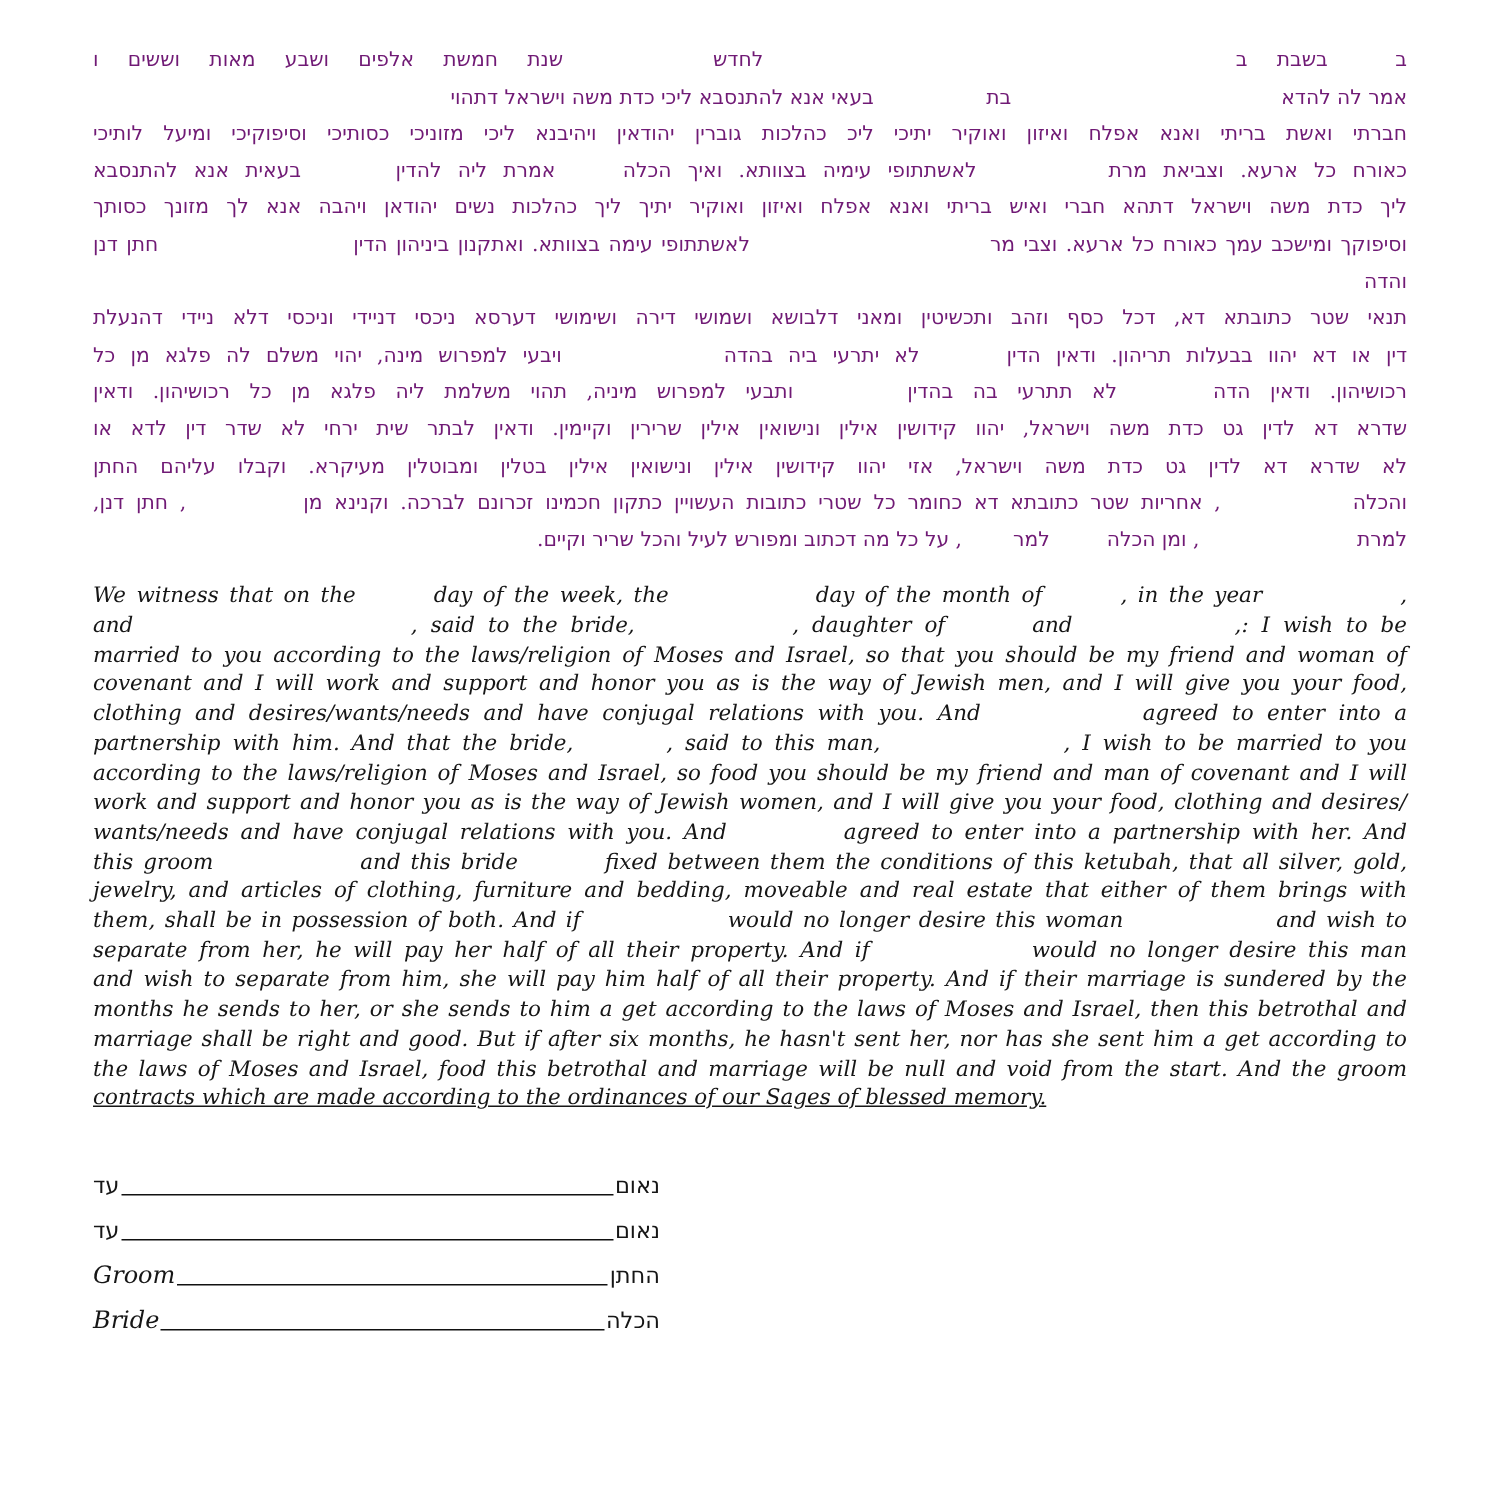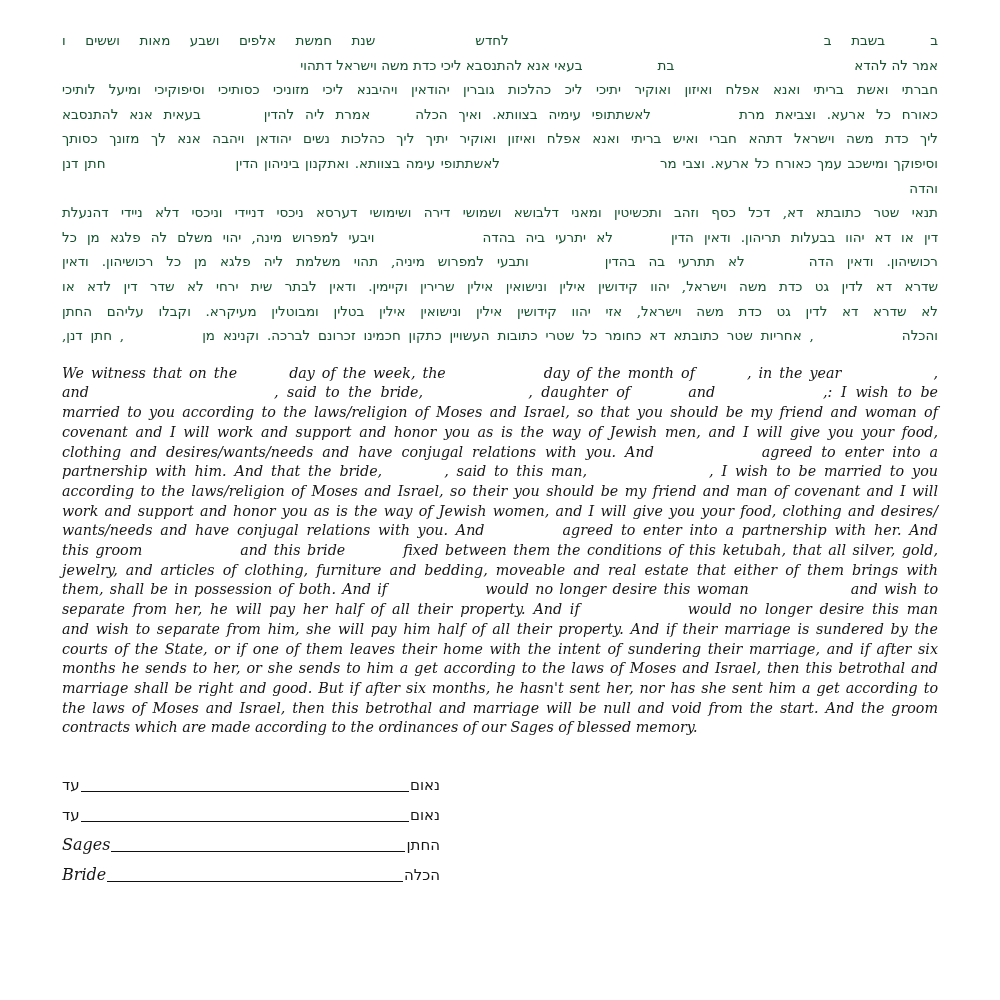--- a/index.html
+++ b/index.html
@@ -6,37 +6,37 @@
   html,body{margin:0;padding:0;background:#ffffff;}
   body{width:1000px;height:1000px;color:#161616;overflow:hidden;}
   .page{box-sizing:border-box;width:1000px;height:1000px;padding:28px 62px 0 62px;background:#ffffff;}
 
   
   .heb{
     direction:rtl;
     font-family:"DejaVu Serif","DejaVu Sans",serif;
     font-size:13.5px;
     line-height:24.6px;
-    color:#14532d;
+    color:#701a75;
   }
   .heb .line{text-align:justify;text-align-last:justify;}
   .heb .line.start{text-align:center;text-align-last:right;}
 
   
   .eng{
     margin-top:16px;
     direction:ltr;
     font-family:"DejaVu Serif","Liberation Serif",serif;
     font-style:italic;
     font-size:14.3px;
     line-height:19.7px;
     color:#161616;
   }
   .eng .line{text-align:justify;text-align-last:justify;}
-  .eng .line.start{text-align:right;text-align-last:left;}
+  .eng .line.start{text-align:right;text-align-last:left;text-decoration:underline;}
 
   .gap{display:inline-block;height:1px;vertical-align:baseline;}
 
   
   .sig{margin-top:28px;width:378px;}
   .sig-row{display:flex;align-items:flex-end;height:30px;}
   .sig-line{flex:1;border-bottom:1.3px solid #111;margin:0 1px 4px 1px;height:1px;}
   .sig-he{
     font-family:"DejaVu Serif","DejaVu Sans",serif;
     font-size:15px;line-height:22px;direction:rtl;white-space:nowrap;
@@ -57,60 +57,60 @@
       <div class="line">חברתי ואשת בריתי ואנא אפלח ואיזון ואוקיר יתיכי ליכ כהלכות גוברין יהודאין ויהיבנא ליכי מזוניכי כסותיכי וסיפוקיכי ומיעל לותיכי</div>
       <div class="line">כאורח כל ארעא. וצביאת מרת<span class="gap" style="width: 88px;"></span>לאשתתופי עימיה בצוותא. ואיך הכלה<span class="gap" style="width: 45px;"></span>אמרת ליה להדין<span class="gap" style="width: 63px;"></span>בעאית אנא להתנסבא</div>
       <div class="line">ליך כדת משה וישראל דתהא חברי ואיש בריתי ואנא אפלח ואיזון ואוקיר יתיך ליך כהלכות נשים יהודאן ויהבה אנא לך מזונך כסותך</div>
       <div class="line">וסיפוקך ומישכב עמך כאורח כל ארעא.  וצבי מר<span class="gap" style="width: 160px;"></span>לאשתתופי עימה בצוותא.  ואתקנון ביניהון הדין<span class="gap" style="width: 130px;"></span>חתן דנן והדה</div>
       <div class="line">תנאי שטר כתובתא דא, דכל כסף וזהב ותכשיטין ומאני דלבושא ושמושי דירה ושימושי דערסא ניכסי דניידי וניכסי דלא ניידי דהנעלת</div>
       <div class="line">דין או דא יהוו בבעלות תריהון.  ודאין הדין<span class="gap" style="width: 58px;"></span>לא יתרעי ביה בהדה<span class="gap" style="width: 108px;"></span>ויבעי למפרוש מינה, יהוי משלם לה פלגא מן כל</div>
       <div class="line">רכושיהון.  ודאין הדה<span class="gap" style="width: 64px;"></span>לא תתרעי בה בהדין<span class="gap" style="width: 76px;"></span>ותבעי למפרוש מיניה, תהוי משלמת ליה פלגא מן כל רכושיהון.  ודאין</div>
       <div class="line">שדרא דא לדין גט כדת משה וישראל, יהוו קידושין אילין ונישואין אילין שרירין וקיימין.  ודאין לבתר שית ירחי לא שדר דין לדא או</div>
       <div class="line">לא שדרא דא לדין גט כדת משה וישראל, אזי יהוו קידושין אילין ונישואין אילין בטלין ומבוטלין מעיקרא.   וקבלו עליהם החתן</div>
       <div class="line">והכלה<span class="gap" style="width: 88px;"></span>, אחריות שטר כתובתא דא כחומר כל שטרי כתובות העשויין כתקון חכמינו זכרונם לברכה. וקנינא מן<span class="gap" style="width: 78px;"></span>, חתן דנן,</div>
+      <div class="line start">למרת<span class="gap" style="width: 105px;"></span>, ומן הכלה<span class="gap" style="width: 38px;"></span>למר<span class="gap" style="width: 34px;"></span>, על כל מה דכתוב ומפורש לעיל והכל שריר וקיים.</div>
     </div>
 
   <div class="eng">
       <div class="line">We witness that on the<span class="gap" style="width: 52px;"></span>day of the week, the<span class="gap" style="width: 98px;"></span>day of the month of<span class="gap" style="width: 52px;"></span>, in the year<span class="gap" style="width: 92px;"></span>,</div>
       <div class="line">and<span class="gap" style="width: 185px;"></span>, said to the bride,<span class="gap" style="width: 105px;"></span>, daughter of<span class="gap" style="width: 58px;"></span>and<span class="gap" style="width: 108px;"></span>,:  I wish to be</div>
       <div class="line">married to you according to the laws/religion of Moses and Israel, so that you should be my friend and woman of</div>
       <div class="line">covenant and I will work and support and honor you as is the way of Jewish men, and I will give you your food,</div>
       <div class="line">clothing and desires/wants/needs and have conjugal relations with you.  And<span class="gap" style="width: 108px;"></span>agreed to enter into a</div>
       <div class="line">partnership with him.  And that the bride,<span class="gap" style="width: 62px;"></span>, said to this man,<span class="gap" style="width: 122px;"></span>, I wish to be married to you</div>
-      <div class="line">according to the laws/religion of Moses and Israel, so their you should be my friend and man of covenant and I will</div>
+      <div class="line">according to the laws/religion of Moses and Israel, so food you should be my friend and man of covenant and I will</div>
       <div class="line">work and support and honor you as is the way of Jewish women, and I will give you your food, clothing and desires/</div>
       <div class="line">wants/needs and have conjugal relations with you.  And<span class="gap" style="width: 78px;"></span>agreed to enter into a partnership with her.  And</div>
       <div class="line">this groom<span class="gap" style="width: 98px;"></span>and this bride<span class="gap" style="width: 58px;"></span>fixed between them the conditions of this ketubah, that all silver, gold,</div>
       <div class="line">jewelry, and articles of clothing, furniture and bedding, moveable and real estate that either of them brings with</div>
       <div class="line">them, shall be in possession of both.  And if<span class="gap" style="width: 98px;"></span>would no longer desire this woman<span class="gap" style="width: 102px;"></span>and wish to</div>
       <div class="line">separate from her, he will pay her half of all their property.  And if<span class="gap" style="width: 108px;"></span>would no longer desire this man</div>
       <div class="line">and wish to separate from him, she will pay him half of all their property.  And if their marriage is sundered by the</div>
-      <div class="line">courts of the State, or if one of them leaves their home with the intent of sundering their marriage, and if after six</div>
       <div class="line">months he sends to her, or she sends to him a get according to the laws of Moses and Israel, then this betrothal and</div>
       <div class="line">marriage shall be right and good.  But if after six months, he hasn't sent her, nor has she sent him a get according to</div>
-      <div class="line">the laws of Moses and Israel, then this betrothal and marriage will be null and void from the start.  And the groom</div>
+      <div class="line">the laws of Moses and Israel, food this betrothal and marriage will be null and void from the start.  And the groom</div>
       <div class="line start">contracts which are made according to the ordinances of our Sages of blessed memory.</div>
     </div>
 
   <div class="sig">
 
     <div class="sig-row">
       <span class="sig-he">עד</span>
       <span class="sig-line"></span>
       <span class="sig-he">נאום</span>
     </div>
 
     <div class="sig-row">
       <span class="sig-he">עד</span>
       <span class="sig-line"></span>
       <span class="sig-he">נאום</span>
     </div>
 
     <div class="sig-row">
-      <span class="sig-en">Sages</span>
+      <span class="sig-en">Groom</span>
       <span class="sig-line"></span>
       <span class="sig-he">החתן</span>
     </div>
 
     <div class="sig-row">
       <span class="sig-en">Bride</span>
       <span class="sig-line"></span>
       <span class="sig-he">הכלה</span>
     </div>
 

